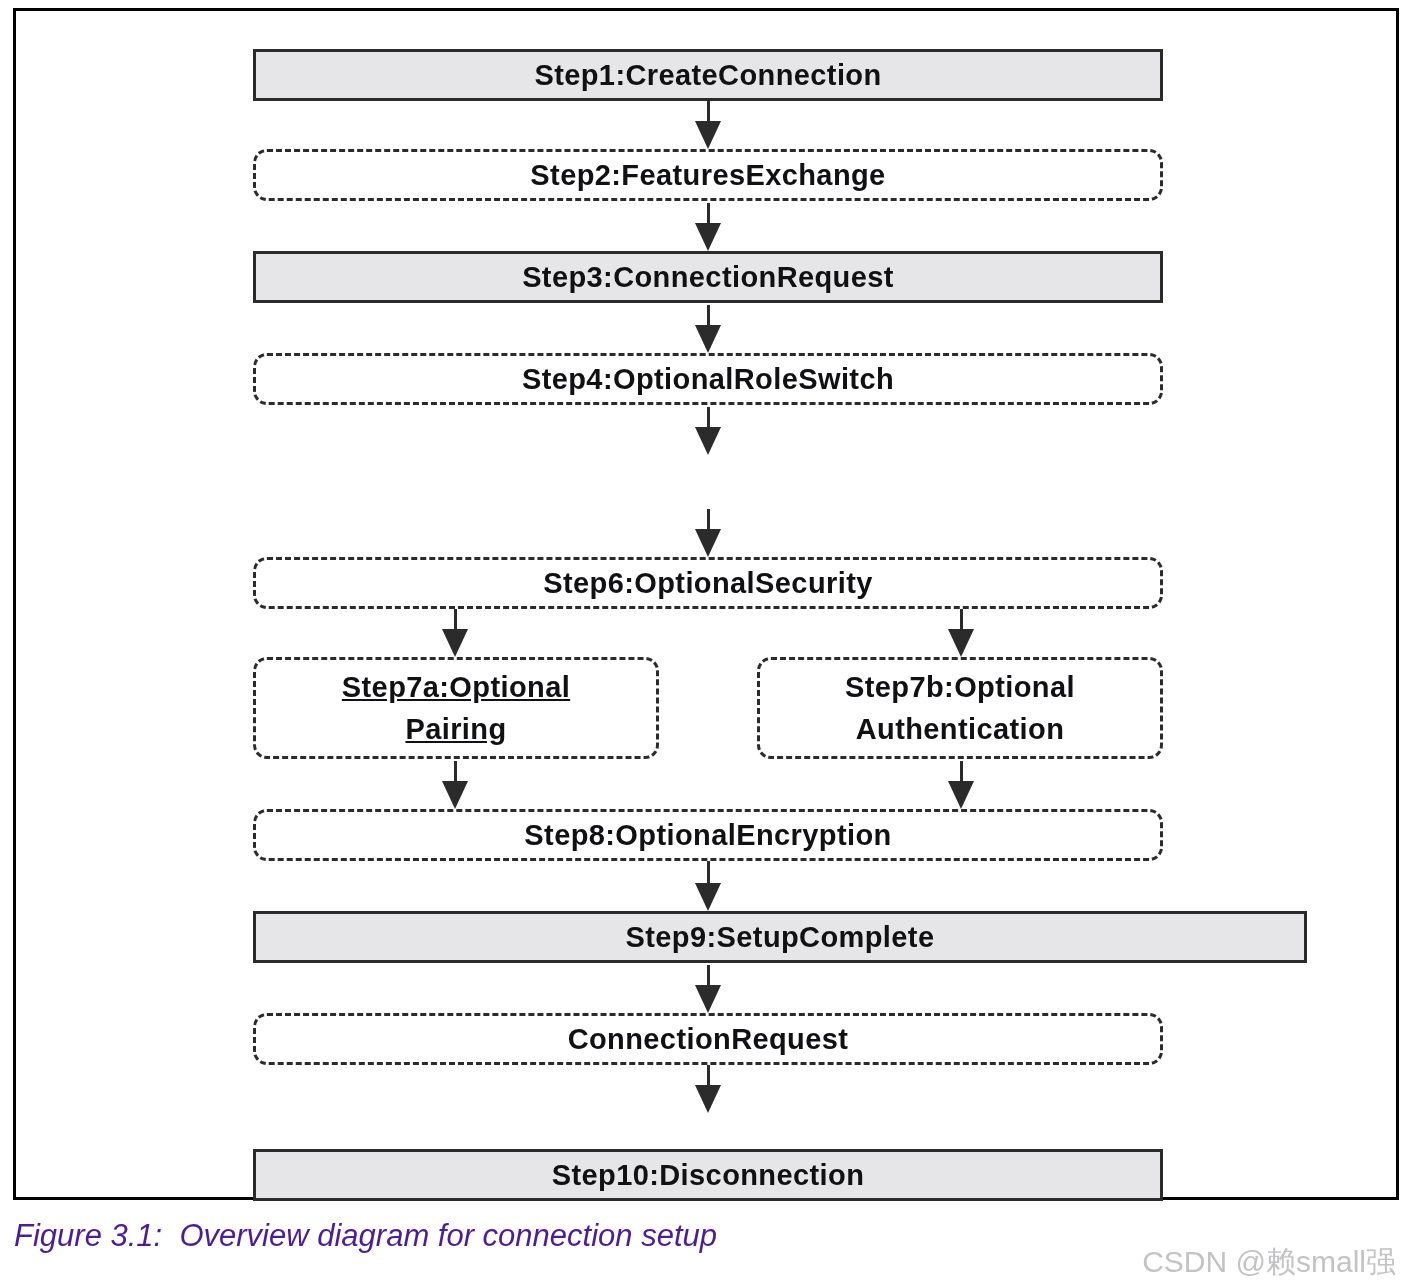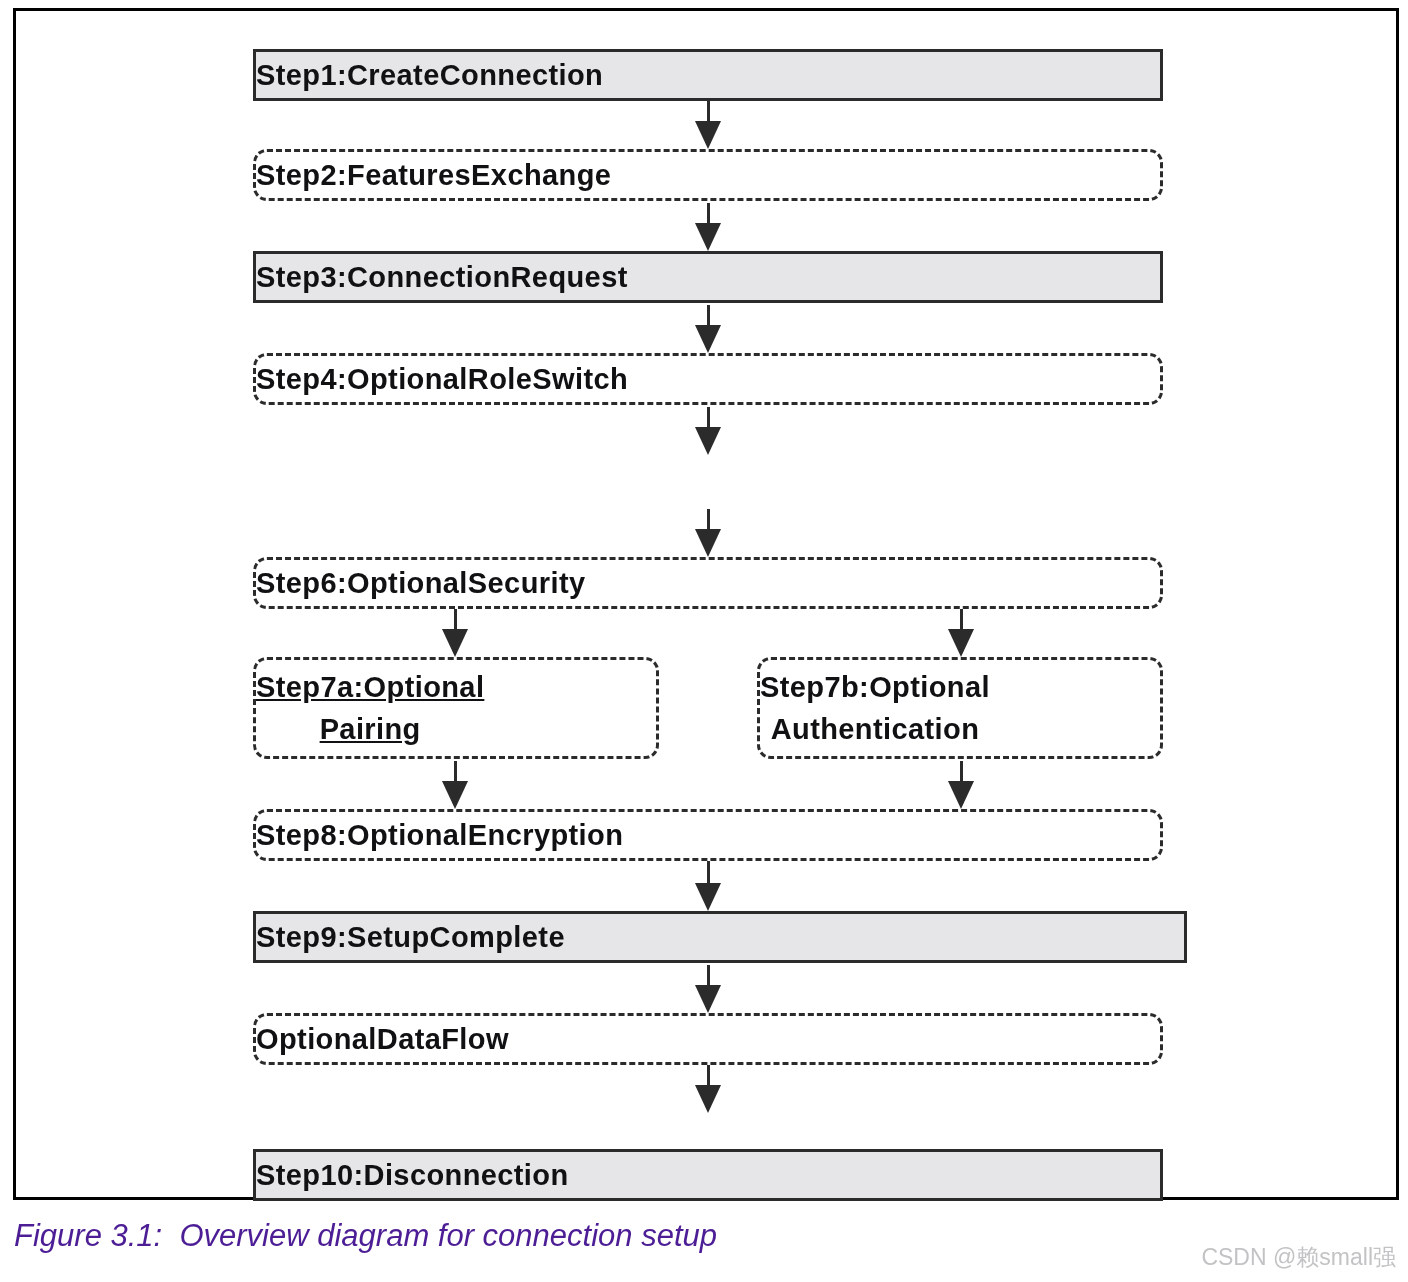--- a/index.html
+++ b/index.html
@@ -23,21 +23,21 @@
     position: absolute;
     left: 13px; top: 8px;
     width: 1386px; height: 1192px;
     border: 3px solid #000000;
     background: #ffffff;
   }
   .node {
     position: absolute;
     display: flex;
     align-items: center;
-    justify-content: flex-start;
+    justify-content: center;
     text-align: center;
     color: var(--text);
     font-weight: bold;
     font-size: 29px;
     letter-spacing: 0.4px;
     line-height: 42px;
     white-space: pre-line;
   }
   .node.solid {
     background: var(--fill-gray);
@@ -72,21 +72,21 @@
     position: absolute;
     left: 14px; top: 1218px;
     font-style: italic;
     font-size: 31px;
     color: #4c1d95;
     white-space: pre;
   }
   .watermark {
     position: absolute;
     right: 12px; top: 1242px;
-    font-size: 23px;
+    font-size: 30px;
     color: var(--watermark);
   }
 </style>
 </head>
 <body>
 
 <div class="frame">
 
   <div class="node solid" style="left:237px; top:38px;  width:910px; height:52px;">
     <span class="node-label">Step1:CreateConnection</span>
@@ -163,31 +163,31 @@
 
   <div class="node dashed" style="left:237px; top:798px; width:910px; height:52px;">
     <span class="node-label">Step8:OptionalEncryption</span>
   </div>
 
   <div class="arrow" style="left:692px; top:850px; height:50px;">
     <div class="stem"></div>
     <div class="head"></div>
   </div>
 
-  <div class="node solid" style="left:237px; top:900px; width:934px; height:52px;">
+  <div class="node solid" style="left:237px; top:900px; width:1054px; height:52px;">
     <span class="node-label">Step9:SetupComplete</span>
   </div>
 
   <div class="arrow" style="left:692px; top:954px; height:48px;">
     <div class="stem"></div>
     <div class="head"></div>
   </div>
 
   <div class="node dashed" style="left:237px; top:1002px; width:910px; height:52px;">
-    <span class="node-label">OptionalDataFlow</span>
+    <span class="node-label">ConnectionRequest</span>
   </div>
 
   <div class="arrow" style="left:692px; top:1054px; height:48px;">
     <div class="stem"></div>
     <div class="head"></div>
   </div>
 
   <div class="node solid" style="left:237px; top:1102px; width:910px; height:52px;margin-top:36px;">
     <span class="node-label">Step10:Disconnection</span>
   </div>

